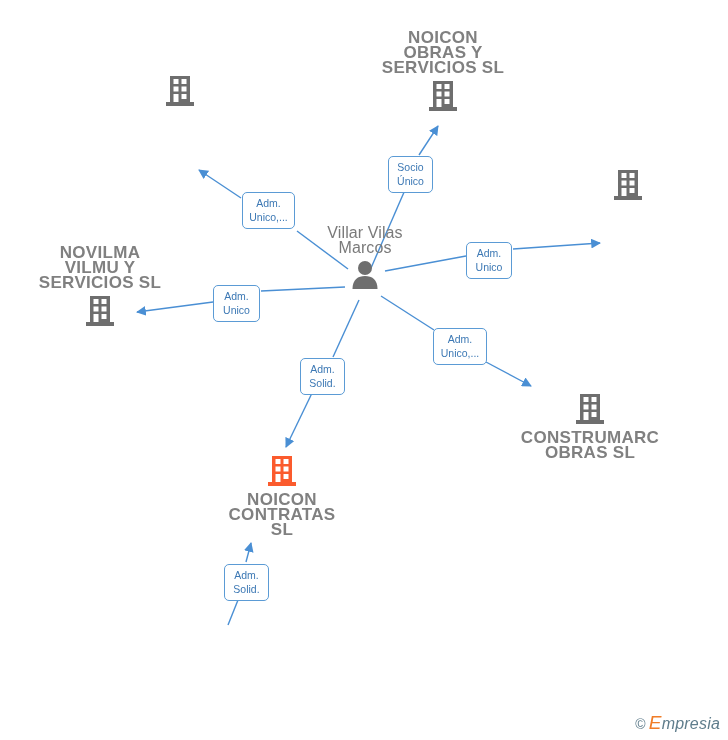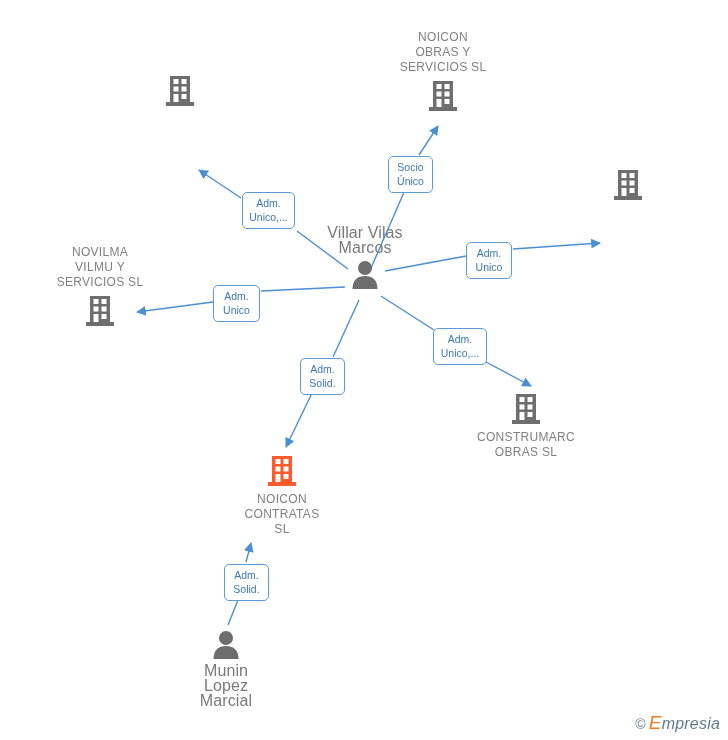--- a/index.html
+++ b/index.html
@@ -25,26 +25,26 @@
     height: 740px;
     pointer-events: none;
   }
   .node {
     position: absolute;
     width: 170px;
     margin-left: -85px;
     text-align: center;
   }
   .node-label {
-    font-size: 12px;
+    font-size: 17px;
     line-height: 15px;
     color: #808080;
     letter-spacing: 0.3px;
     white-space: pre-line;
-    font-weight: normal;
+    font-weight: bold;
   }
   .node-label.person {
     font-weight: normal;
     font-size: 16px;
     letter-spacing: 0.1px;
     color: #7a7a7a;
   }
   .node-icon {
     display: block;
     margin: 0 auto;
@@ -184,21 +184,21 @@
 
   <div class="node label-top" style="left:365px; top:225px;">
     <div class="node-label person">Villar Vilas
 Marcos</div>
     <svg class="node-icon" width="30" height="30" viewBox="0 0 30 30">
       <circle cx="15" cy="9" r="7" fill="#6e6e6e"></circle>
       <path d="M2.5 30 C2.5 20.5 8 17 15 17 C22 17 27.5 20.5 27.5 30 Z" fill="#6e6e6e"></path>
     </svg>
   </div>
 
-  <div class="node label-bottom" style="left:526px; top:392px;">
+  <div class="node label-bottom" style="left:590px; top:392px;">
     <svg class="node-icon" width="30" height="34" viewBox="0 0 30 34">
       <rect x="5" y="2" width="20" height="26" fill="#6e6e6e"></rect>
       <rect x="1" y="28" width="28" height="4" fill="#6e6e6e"></rect>
       <rect x="8.5" y="5" width="5" height="5" fill="#ffffff"></rect>
       <rect x="16.5" y="5" width="5" height="5" fill="#ffffff"></rect>
       <rect x="8.5" y="12.5" width="5" height="5" fill="#ffffff"></rect>
       <rect x="16.5" y="12.5" width="5" height="5" fill="#ffffff"></rect>
       <rect x="8.5" y="20" width="5" height="8" fill="#ffffff"></rect>
       <rect x="16.5" y="20" width="5" height="5" fill="#ffffff"></rect>
     </svg>
@@ -215,29 +215,20 @@
       <rect x="8.5" y="12.5" width="5" height="5" fill="#ffffff"></rect>
       <rect x="16.5" y="12.5" width="5" height="5" fill="#ffffff"></rect>
       <rect x="8.5" y="20" width="5" height="8" fill="#ffffff"></rect>
       <rect x="16.5" y="20" width="5" height="5" fill="#ffffff"></rect>
     </svg>
     <div class="node-label">NOICON
 CONTRATAS
 SL</div>
   </div>
 
-  <div class="node label-bottom" style="left:226px; top:629px;">
-    <svg class="node-icon" width="30" height="30" viewBox="0 0 30 30">
-      <circle cx="15" cy="9" r="7" fill="#6e6e6e"></circle>
-      <path d="M2.5 30 C2.5 20.5 8 17 15 17 C22 17 27.5 20.5 27.5 30 Z" fill="#6e6e6e"></path>
-    </svg>
-    <div class="node-label person">Munin
-Lopez
-Marcial</div>
-  </div>
 
   <div class="edge-label" style="left:388px; top:156px; width:45px;">Socio
 Único</div>
 
   <div class="edge-label" style="left:242px; top:192px; width:53px;">Adm.
 Unico,...</div>
 
   <div class="edge-label" style="left:466px; top:242px; width:46px;">Adm.
 Unico</div>
 

